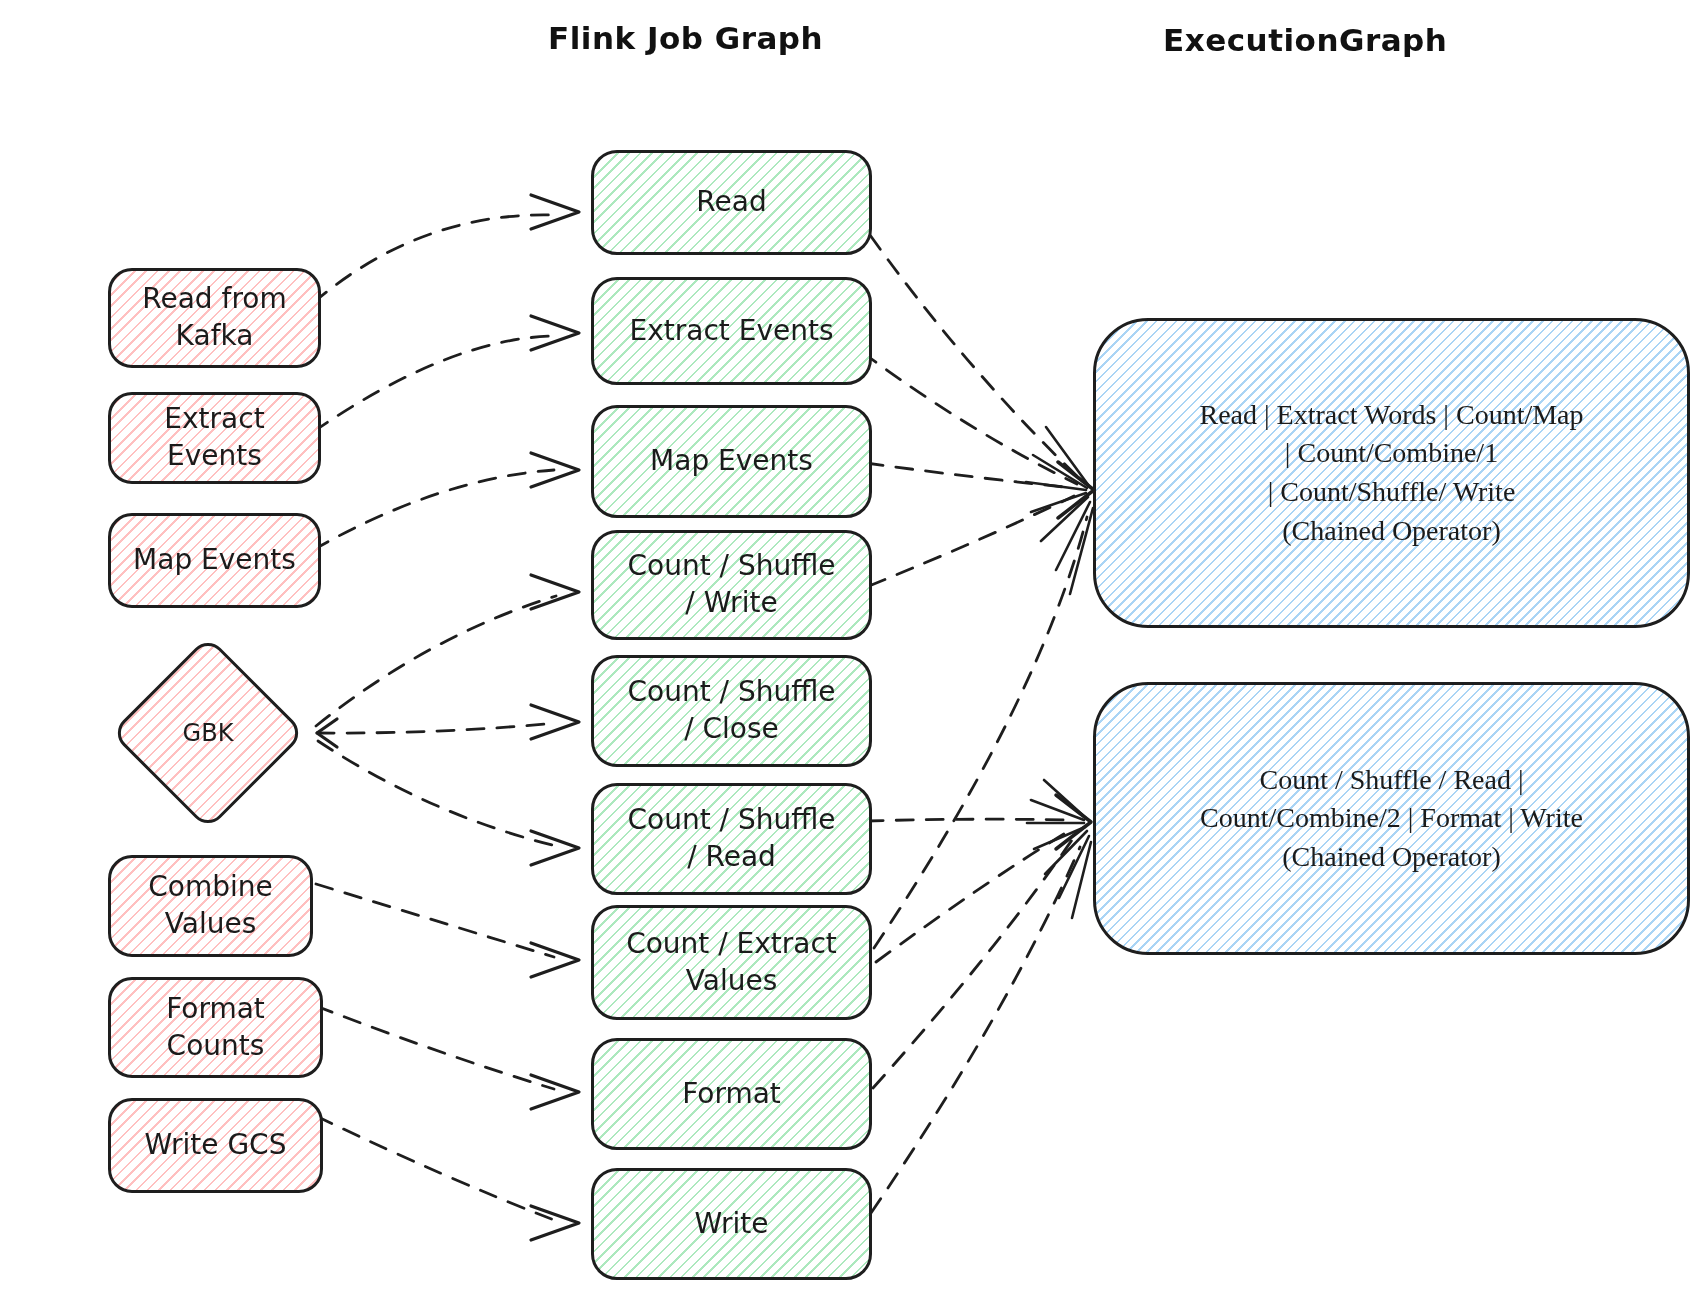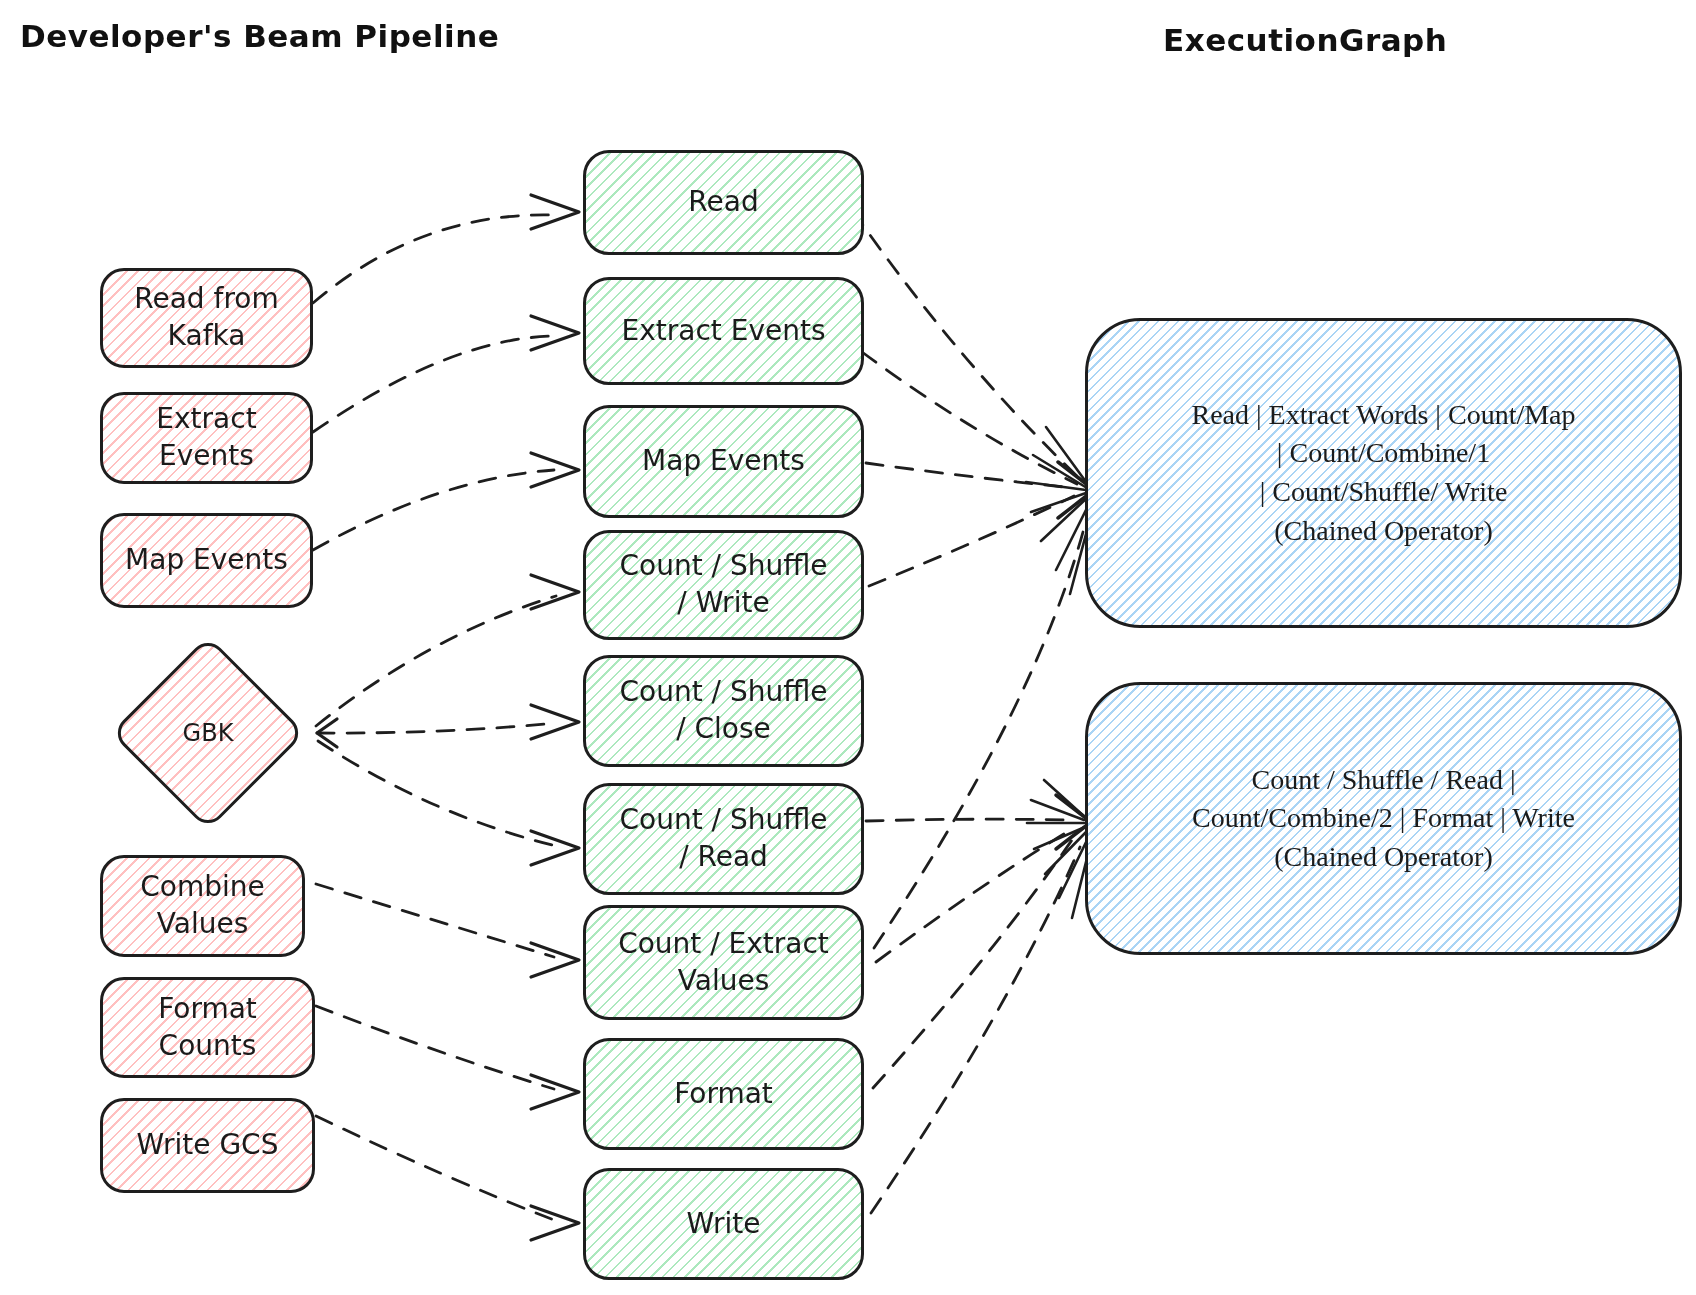--- a/index.html
+++ b/index.html
@@ -22,20 +22,21 @@
   .edges-layer{position:absolute;left:0;top:0;}
   .node{
     position:absolute;
     box-sizing:border-box;
     display:flex;align-items:center;justify-content:center;
     text-align:center;
     border:3px solid #1e1e1e;
     font-size:28px;
     line-height:1.32;
     white-space:pre-line;
+    margin-left:8px;
   }
   .pink{
     border-radius:24px;
     background-color:#fff;
     background-image:repeating-linear-gradient(135deg,
       rgba(255,140,140,0.55) 0px, rgba(255,140,140,0.55) 1.8px,
       transparent 1.8px, transparent 8px);
   }
   .green{
     border-radius:26px;
@@ -129,21 +130,21 @@
       <path d="M1031,800 L1084,820"></path>
       <path d="M1027,823 L1084,823"></path>
       <path d="M1034,849 L1085,827"></path>
       <path d="M1045,874 L1087,831"></path>
       <path d="M1059,898 L1089,836"></path>
       <path d="M1072,918 L1091,842"></path>
       <path d="M1056,795 L1091,822 L1056,849" stroke-width="3.5" stroke-linejoin="round"></path>
     </g>
   </svg>
 
-  <div class="col-header" style="left:20px;top:18px">Developer's Beam Pipeline</div>
+  <div class="col-header" style="left:548px;top:20px">Flink Job Graph</div>
   <div class="col-header" style="left:1163px;top:22px">ExecutionGraph</div>
 
   <div class="node pink" style="left:100px;top:268px;width:213px;height:100px">Read from
 Kafka</div>
   <div class="node pink" style="left:100px;top:392px;width:213px;height:92px">Extract
 Events</div>
   <div class="node pink" style="left:100px;top:513px;width:213px;height:95px">Map Events</div>
 
   <div class="diamond" style="left:139px;top:664px;width:138px;height:138px">
     <div class="diamond-box"></div>

